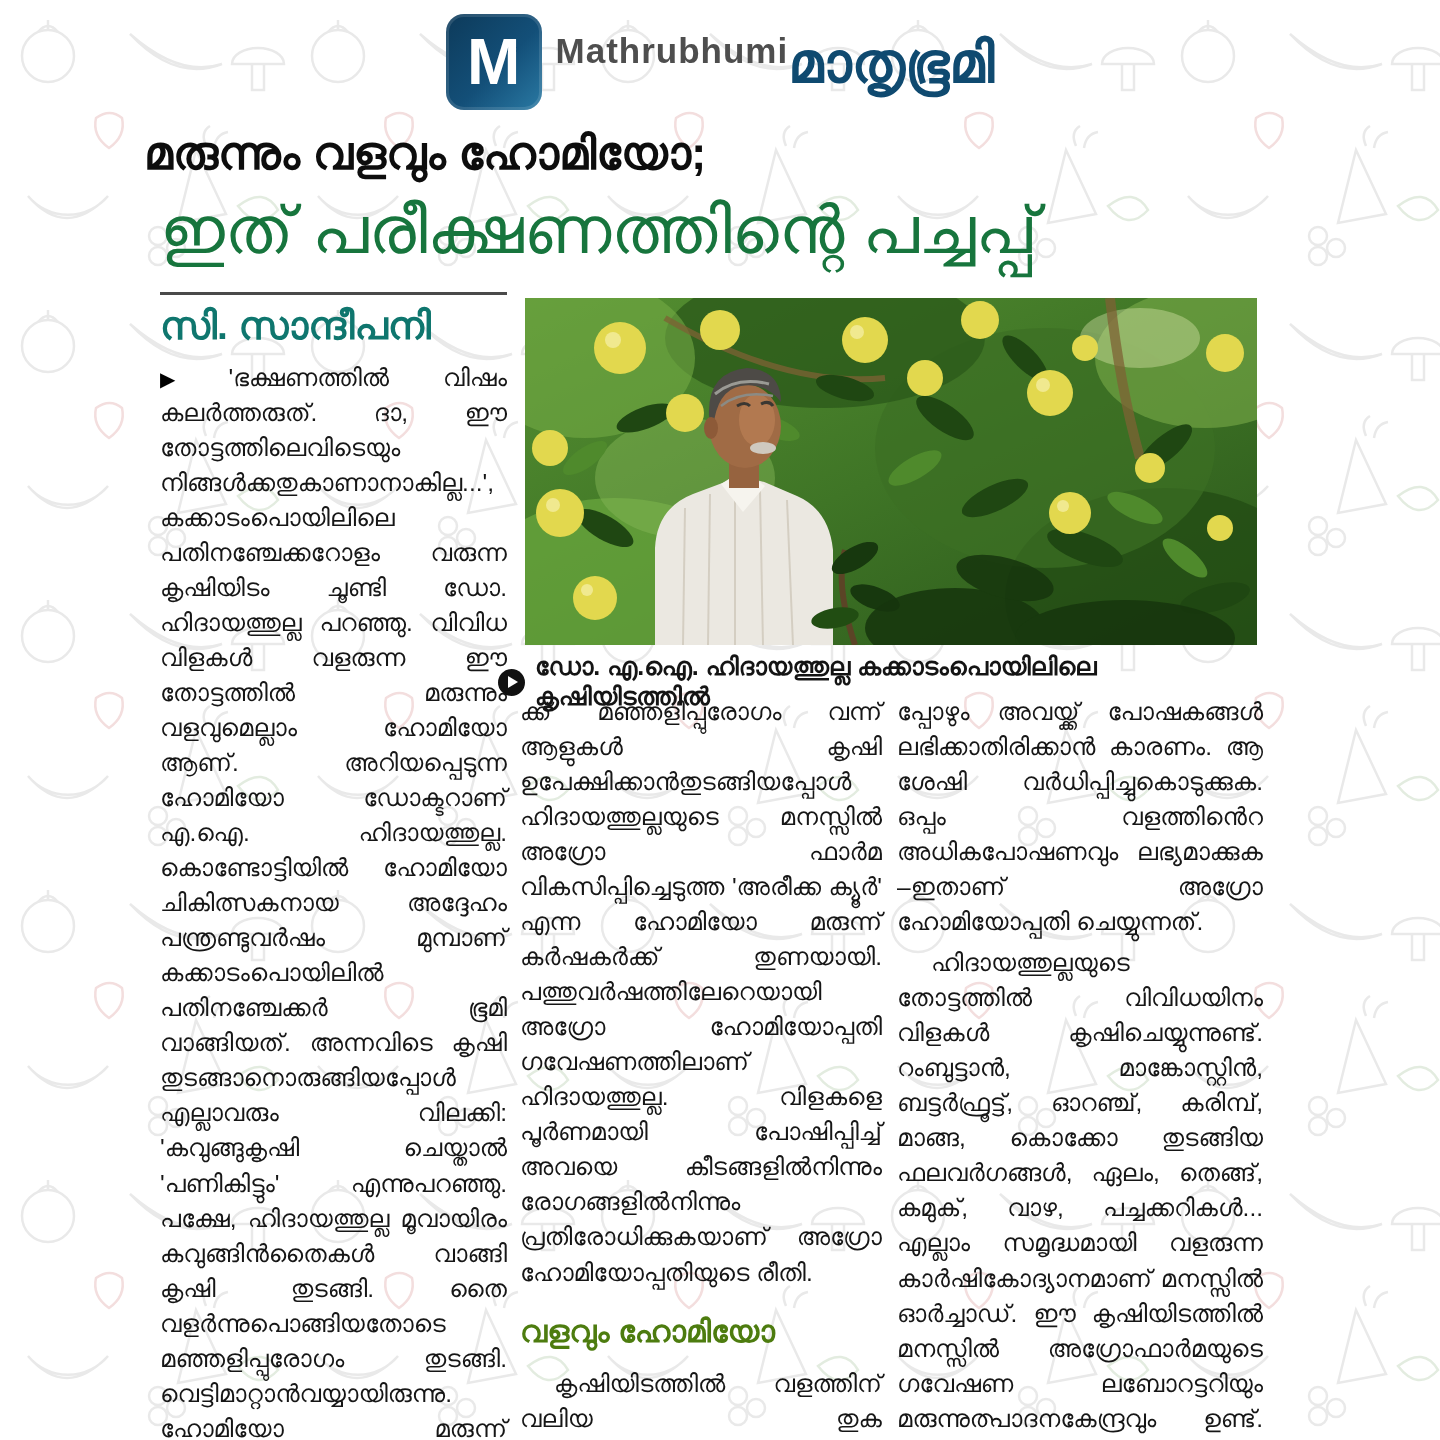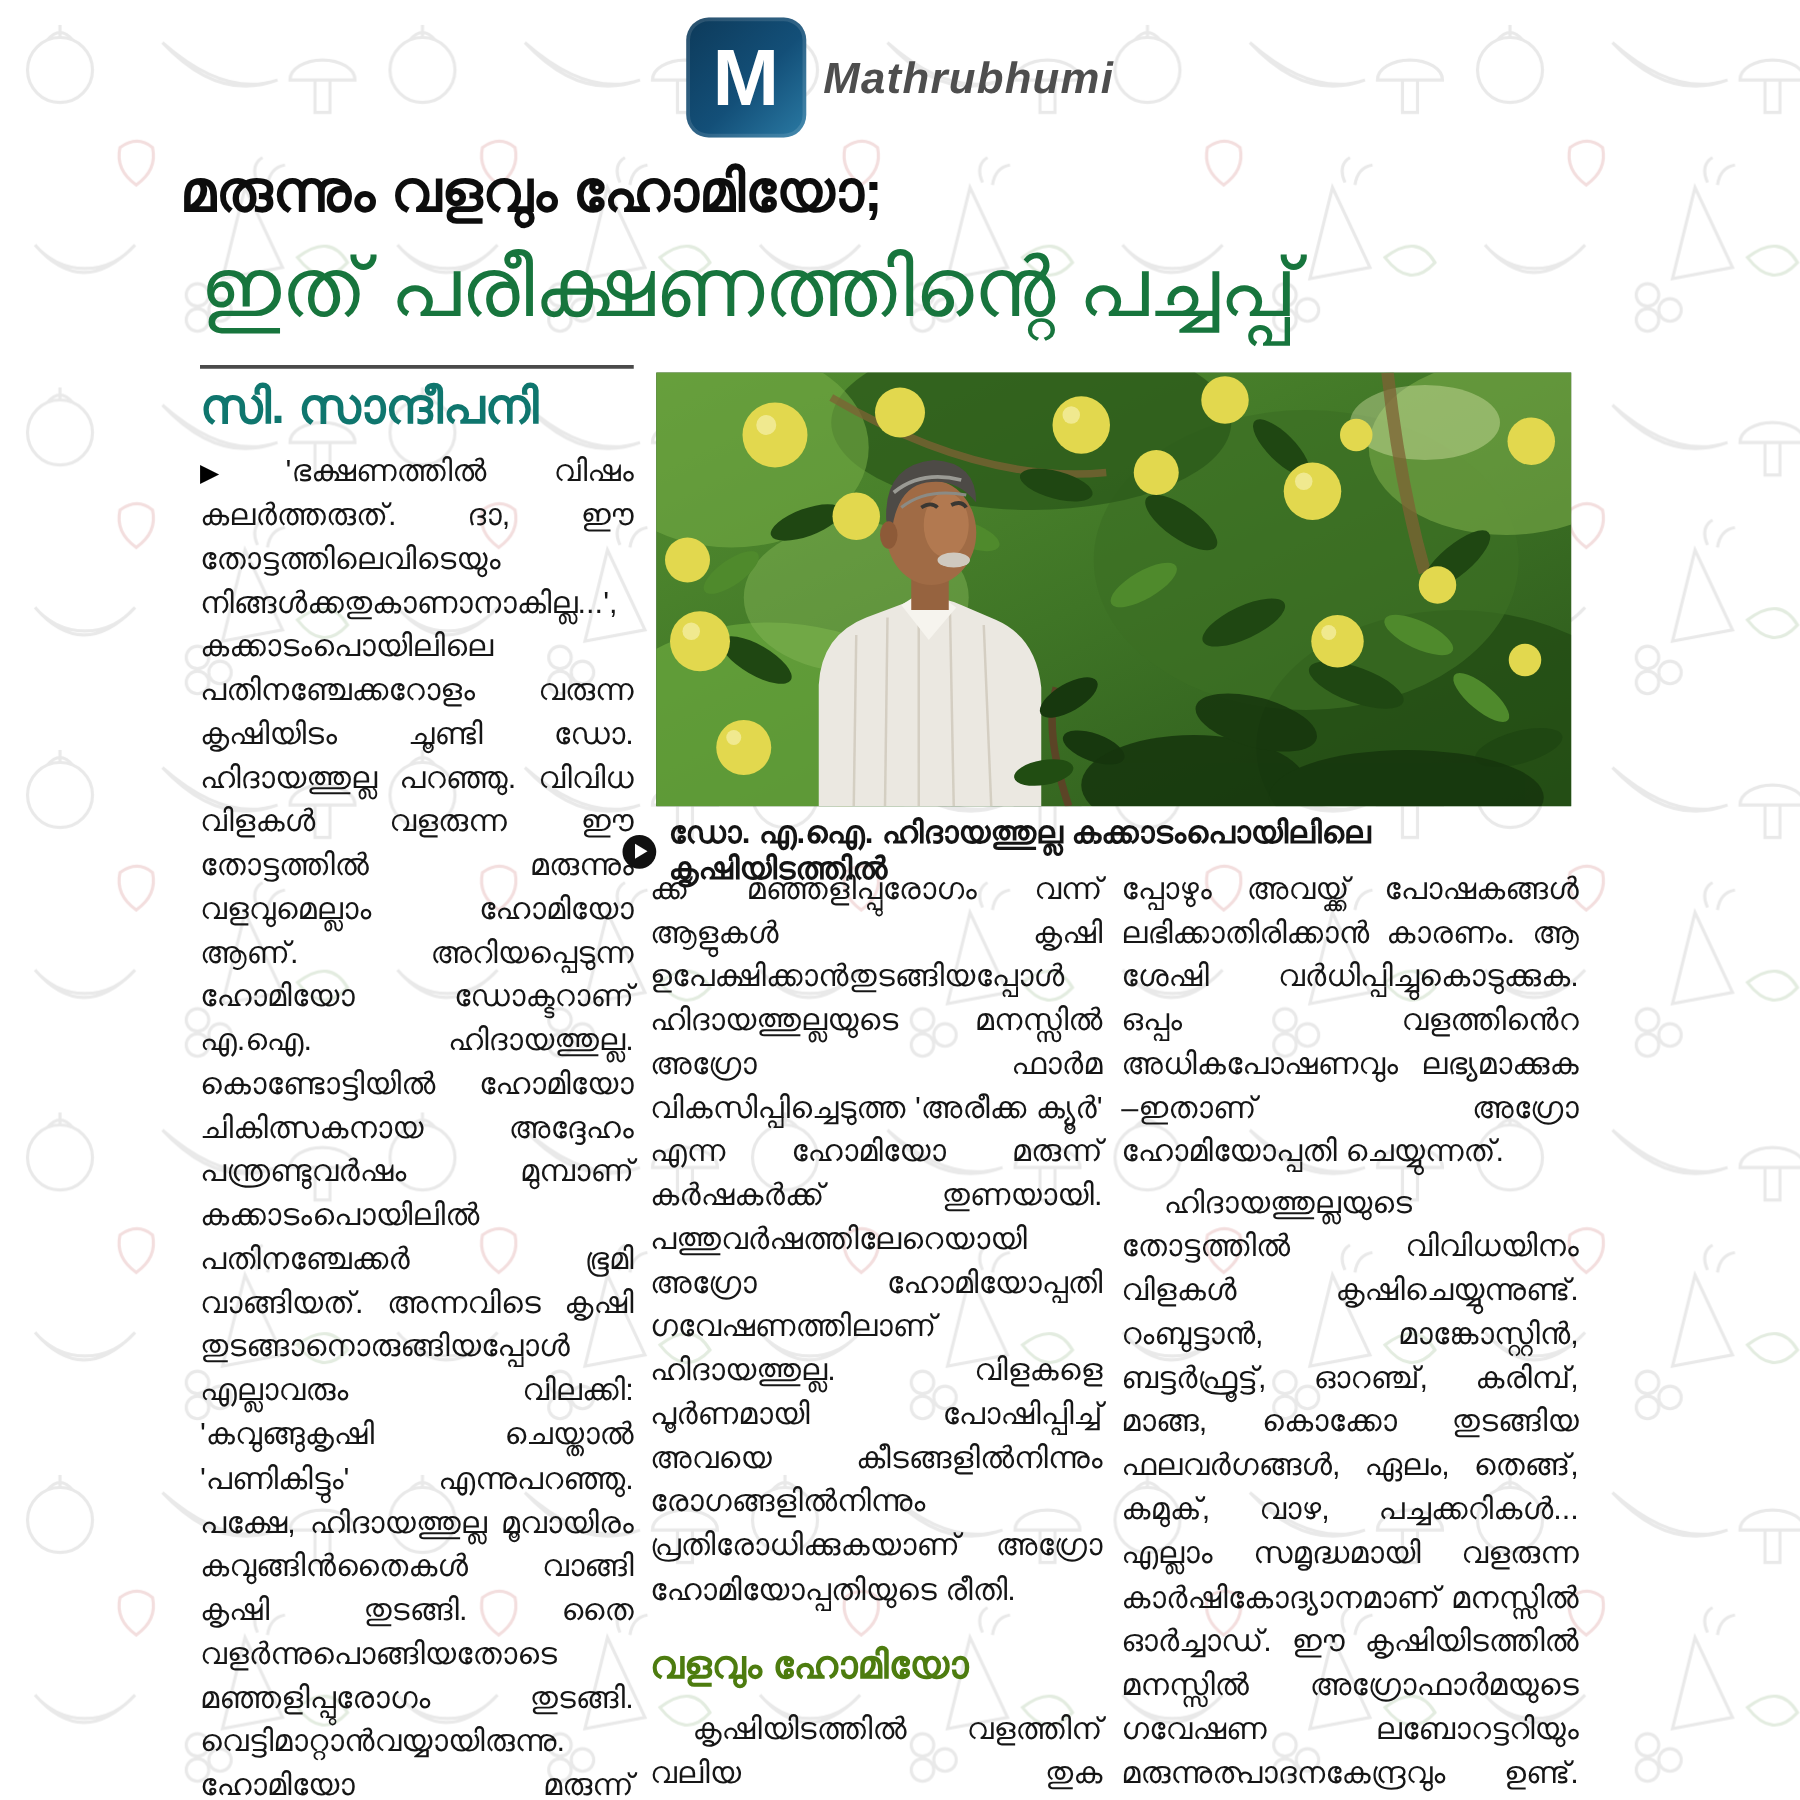--- a/index.html
+++ b/index.html
@@ -14,21 +14,21 @@
 
   
   .masthead{position:absolute;top:14px;left:0;width:100%;display:flex;justify-content:center;align-items:center;gap:14px;}
   .m-badge{
     width:96px;height:96px;border-radius:18px;
     background:linear-gradient(135deg,#0d3a5a 0%,#134f78 55%,#2a7aa4 100%);
     display:flex;align-items:center;justify-content:center;
     box-shadow:inset 0 0 0 3px rgba(255,255,255,.12);
   }
   .m-badge span{color:#fff;font-size:64px;font-weight:bold;line-height:1;}
-  .m-text{display:flex;flex-direction:row;line-height:1;font-style:italic;}
+  .m-text{display:flex;flex-direction:row;line-height:1;}
   .m-en{font-size:35px;font-weight:bold;color:#4e4e4e;letter-spacing:1px;}
   .m-ml{font-size:56px;font-weight:bold;color:#0f4a70;margin-top:2px;}
 
   
   .kicker{position:absolute;left:144px;top:126px;width:1110px;
     font-size:46px;font-weight:bold;color:#0d0d0d;letter-spacing:0;}
   .headline{position:absolute;left:160px;top:192px;width:1120px;
     font-size:66px;font-weight:normal;color:#17753d;}
 
   
@@ -86,20 +86,21 @@
 </div>
 
 <div class="content">
 
   <div class="masthead">
     <div class="m-badge">
       <span>M</span>
     </div>
     <div class="m-text">
       <span class="m-en">Mathrubhumi</span>
+      <span class="m-ml">മാതൃഭൂമി</span>
     </div>
   </div>
 
   <div class="kicker">മരുന്നും വളവും ഹോമിയോ;</div>
   <div class="headline">ഇത് പരീക്ഷണത്തിന്റെ പച്ചപ്പ്</div>
 
   <div class="col1">
     <div class="rule"></div>
     <div class="author">സി. സാന്ദീപനി</div>
     <div class="body-text" style="margin-top:10px;">

